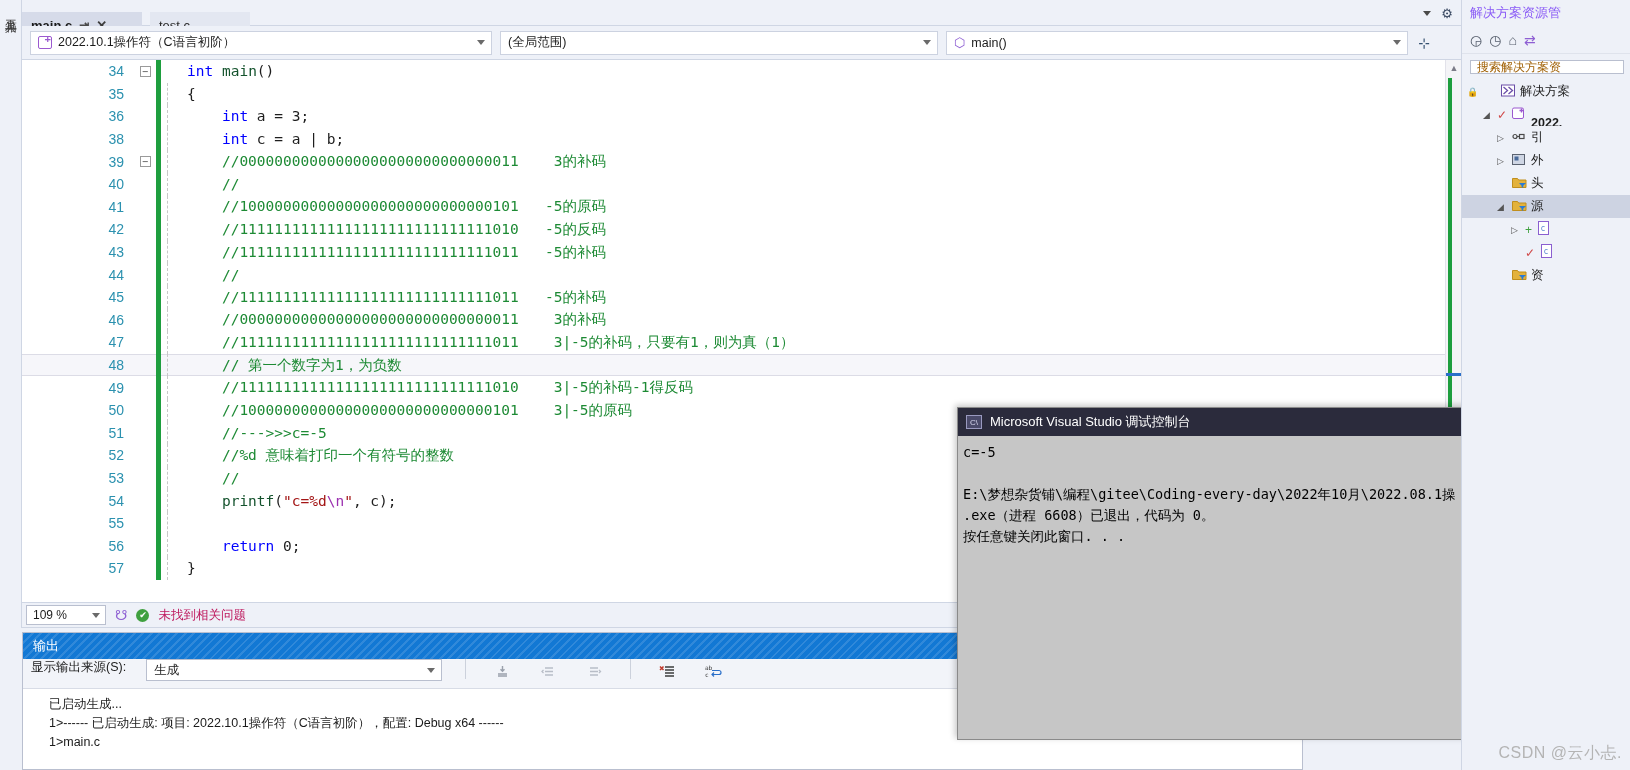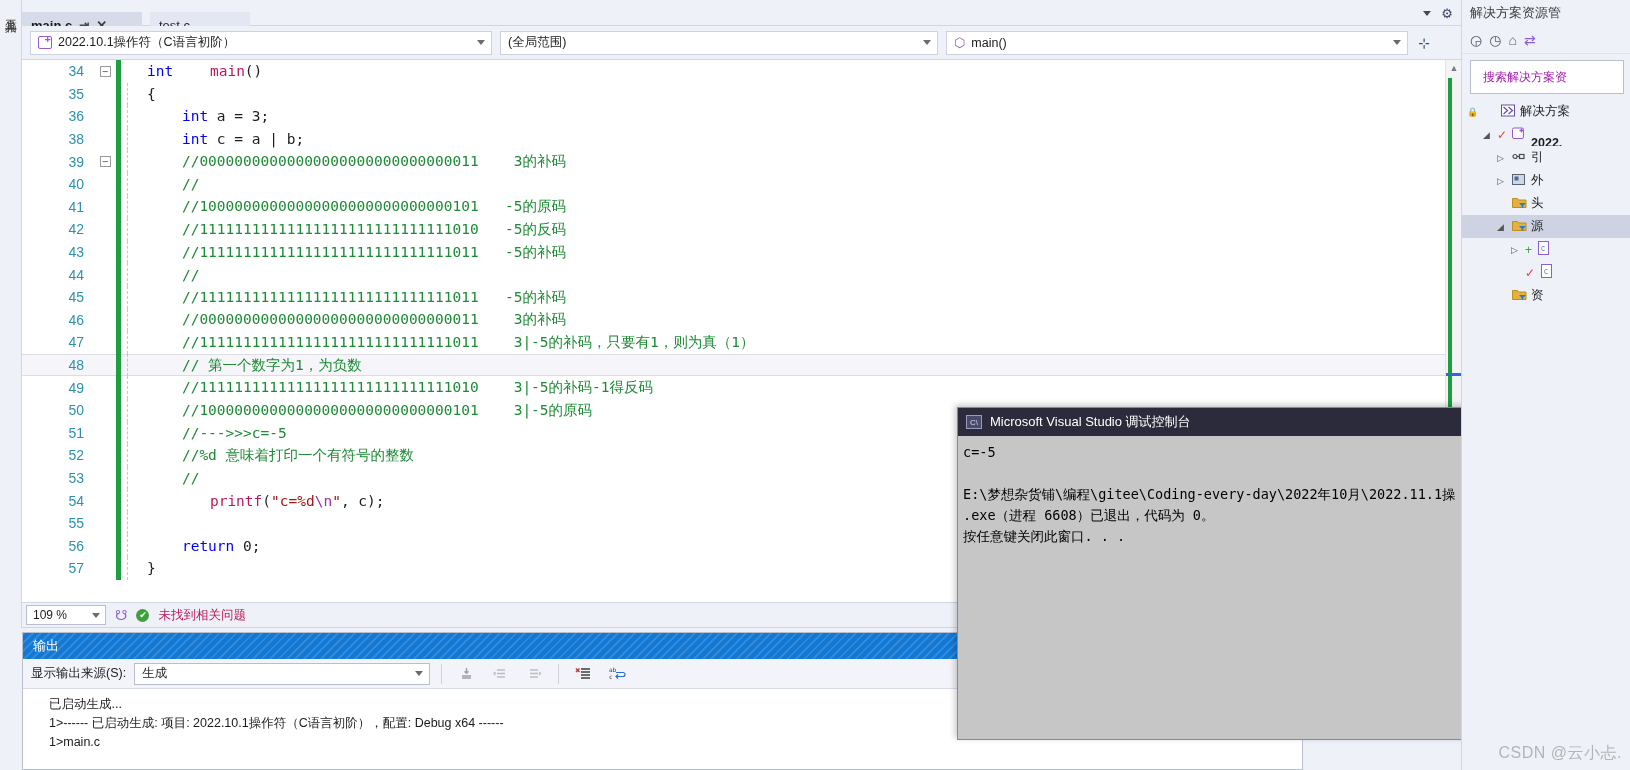--- a/index.html
+++ b/index.html
@@ -75,21 +75,21 @@
   }
 
   
   #editor {
     position: absolute; left: 22px; top: 60px; width: 1439px; height: 542px;
     background: #ffffff; overflow: hidden;
   }
   #gutter-bg { position:absolute; left:0; top:0; width: 118px; height: 100%; background:#ffffff; }
   .code-line {
     position: relative; height: 22.6px; display: flex; align-items: center;
-    font-family: "DejaVu Sans Mono", monospace; font-size: 14.5px; white-space: pre;
+    font-family: "DejaVu Sans Mono", monospace; font-size: 14.5px; white-space: pre; padding-left: 40px;
   }
   .code-line.highlight { background: #f6f6fa; box-shadow: inset 0 1px 0 #dcdce6, inset 0 -1px 0 #dcdce6; }
   .ln {
     width: 72px; text-align: right; padding-right: 10px;
     color: #2b91af; font-size: 14px; font-family: "Liberation Sans", sans-serif; flex: none;
   }
   .fold {
     width: 22px; flex: none; display: flex; align-items: center; justify-content: center;
     color: #6c6c6c; font-size: 10px;
   }
@@ -97,21 +97,21 @@
     width: 11px; height: 11px; border: 1px solid #9a9a9a; background: #fff;
     display: flex; align-items: center; justify-content: center; font-size: 10px; line-height: 9px; color: #555;
   }
   .changebar { width: 5px; flex: none; height: 22.6px; background: #1e9e3e; }
   .indentguide { width: 14px; flex: none; height: 22.6px; border-left: 1px dashed #c8c8c8; margin-left: 6px; }
   .codetext { padding-left: 6px; }
   .k  { color: #0000ff; }  
   .cm { color: #1d8a34; }  
   .st { color: #a31515; }  
   .es { color: #9b30b0; }  
-  .fn { color: #be185d; margin-left: 28px; }  
+  .fn { color: #14532d; }  
   .pl { color: #1e1e1e; }  
 
   #editor-vscroll {
     position: absolute; right: 0; top: 0; width: 16px; height: 100%;
     background: #f4f4f7; border-left: 1px solid #e2e2ea;
   }
   #editor-vscroll .arrow-up, #editor-vscroll .arrow-dn {
     position: absolute; left: 3px; width: 10px; height: 10px; color: #7b7b87; font-size: 9px; text-align: center;
   }
   #editor-vscroll .arrow-up { top: 3px; }
@@ -147,21 +147,21 @@
     position: absolute; left: 22px; top: 632px; width: 1281px; height: 138px;
     background: #ffffff; border: 1px solid #b9bfcf;
   }
   #output-header {
     height: 26px; background: #1278d4; color: #ffffff;
     display: flex; align-items: center; padding-left: 10px; font-size: 13px;
     background-image: repeating-linear-gradient(135deg, rgba(255,255,255,0.13) 0 2px, rgba(255,255,255,0) 2px 6px);
   }
   #output-toolbar {
     height: 30px; background: #f2f4f9; border-bottom: 1px solid #d8dce6;
-    display: flex; align-items: center; gap: 8px; padding-left: 8px;
+    display: flex; align-items: flex-start; gap: 20px; padding-left: 8px;
   }
   #output-toolbar .lbl { font-size: 12.5px; color: #1b1b1b; }
   #src-select {
     position: relative; width: 296px; height: 22px; background: #ffffff; border: 1px solid #b9bfcf;
     display: flex; align-items: center; padding: 0 20px 0 7px; font-size: 12.5px; color: #1b1b1b;
   }
   #src-select .arrow { position:absolute; right:6px; width:0;height:0;
     border-left:4px solid transparent;border-right:4px solid transparent;border-top:5px solid #6a6a6a; }
   .otb-sep { width: 1px; height: 20px; background: #ccd1dc; margin: 0 3px; }
   .otb-btn { width: 26px; height: 24px; display: flex; align-items: center; justify-content: center; }
@@ -190,29 +190,29 @@
     overflow: hidden;
   }
 
   
   #solexp {
     position: absolute; left: 1461px; top: 0; width: 169px; height: 770px;
     background: #eef1f8; border-left: 1px solid #cfd6e4;
   }
   #solexp-title {
     height: 26px; display: flex; align-items: center; padding-left: 8px;
-    font-size: 13px; color: #404040; white-space: nowrap; overflow: hidden;
+    font-size: 13px; color: #8b5cf6; white-space: nowrap; overflow: hidden;
   }
   #solexp-toolbar {
     height: 28px; display: flex; align-items: center; gap: 7px; padding-left: 8px;
     color: #5a6270; font-size: 14px; border-bottom: 1px solid #dfe3ec;
   }
   #solexp-search {
-    margin: 6px 6px 6px 8px; height: 34px; background: #ffffff; border: 1px solid #b9bfcf;
-    display: flex; align-items: center; padding-left: 12px; font-size: 12px; color: #a21caf;
+    margin: 6px 6px 6px 8px; height: 14px; background: #ffffff; border: 1px solid #b9bfcf;
+    display: flex; align-items: center; padding-left: 6px; font-size: 12px; color: #a16207;
     white-space: nowrap; overflow: hidden;
   }
   .tree-row {
     height: 23px; display: flex; align-items: center; gap: 4px;
     font-size: 12.5px; color: #1b1b1b; white-space: nowrap; overflow: hidden;
   }
   .tree-row.selected { background: #cdd3e2; }
   .tw { width: 13px; flex: none; text-align: center; color: #555; font-size: 9px; }
   .ticon { flex: none; width: 16px; text-align: center; }
   .check { color: #d04a4a; font-size: 12px; }
@@ -364,21 +364,21 @@
         <div class="oline">1&gt;------ 已启动生成: 项目: 2022.10.1操作符（C语言初阶），配置: Debug x64 ------</div>
         <div class="oline">1&gt;main.c</div>
       </div>
   </div>
 
   <div id="console">
     <div id="console-title">
       <span class="cicon">C\</span>
       <span>Microsoft Visual Studio 调试控制台</span>
     </div>
-    <div id="console-body"><div>c=-5</div><div>&nbsp;</div><div>E:\梦想杂货铺\编程\gitee\Coding-every-day\2022年10月\2022.11.1操</div><div>.exe（进程 6608）已退出，代码为 0。</div><div>按任意键关闭此窗口. . .</div></div>
+    <div id="console-body"><div>c=-5</div><div>&nbsp;</div><div>E:\梦想杂货铺\编程\gitee\Coding-every-day\2022年10月\2022.08.1操</div><div>.exe（进程 6608）已退出，代码为 0。</div><div>按任意键关闭此窗口. . .</div></div>
   </div>
 
   <div id="solexp">
     <div id="solexp-title">解决方案资源管</div>
     <div id="solexp-toolbar">
       <span>◶</span>
       <span>◷</span>
       <span>⌂</span>
       <span style="color:#8e5fd3;">⇄</span>
     </div>

